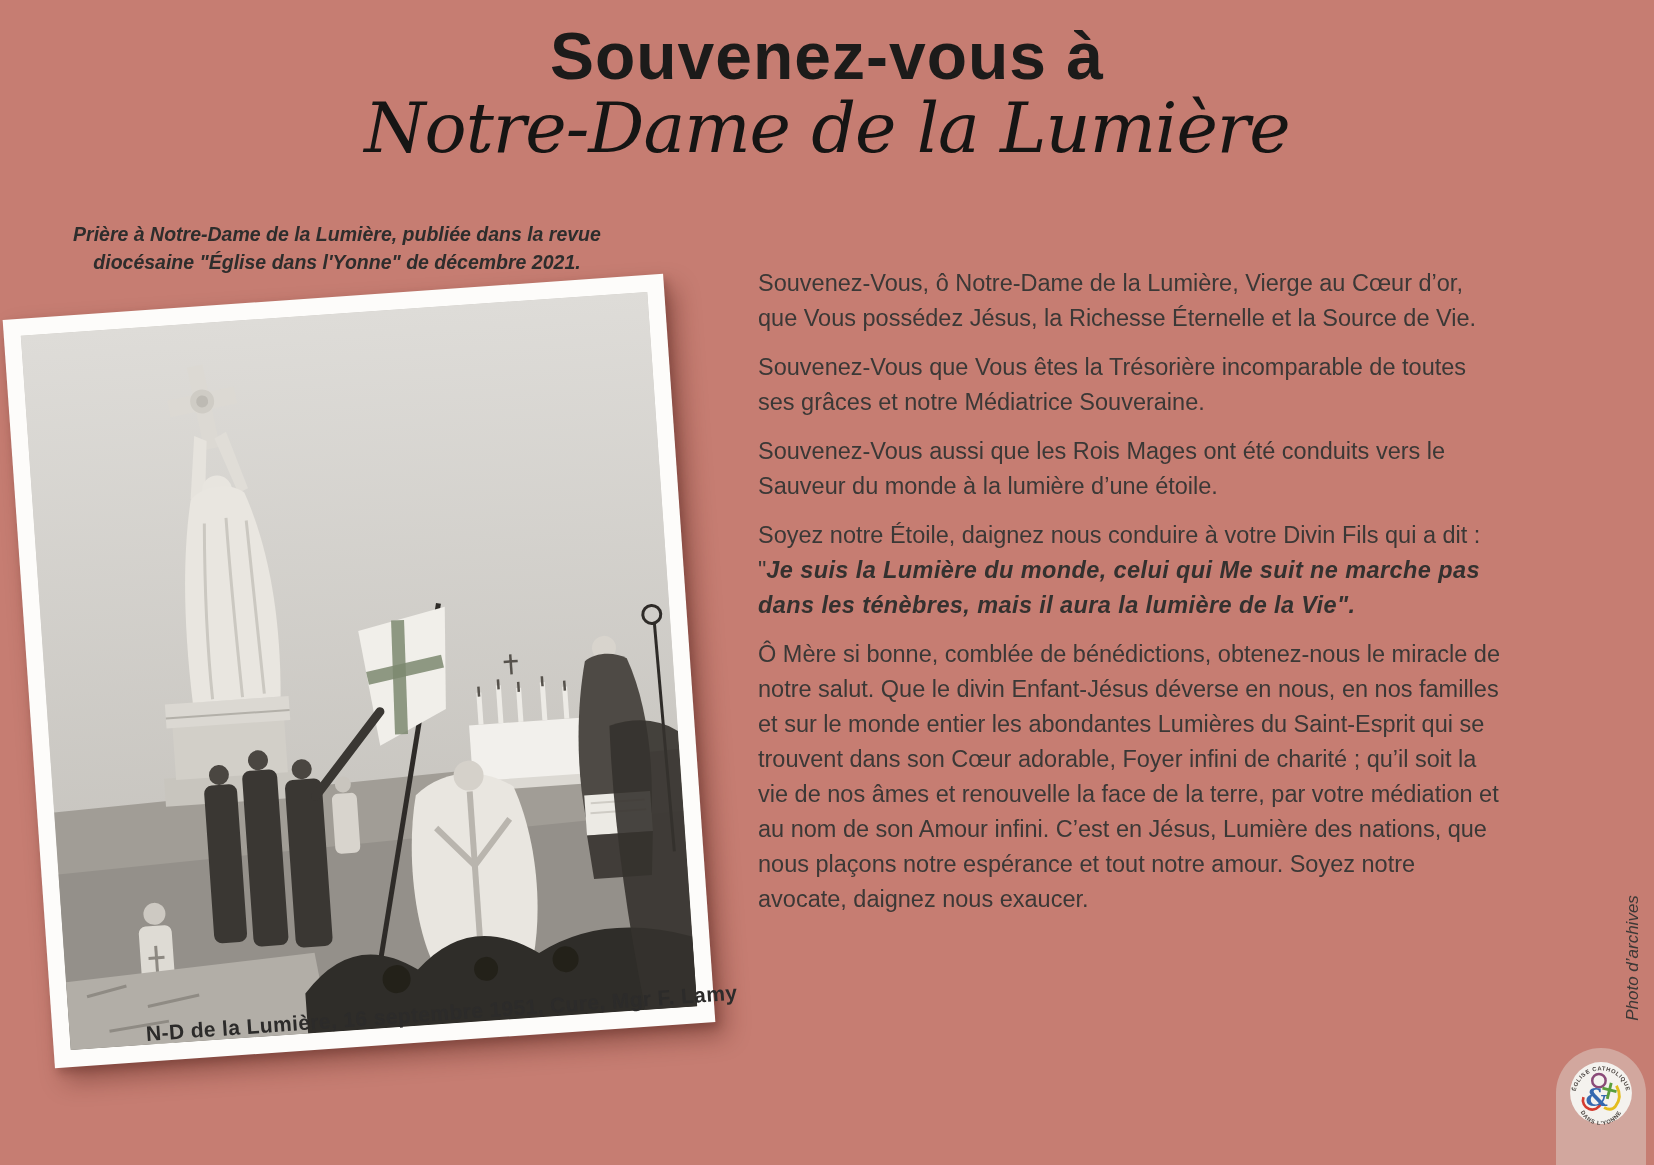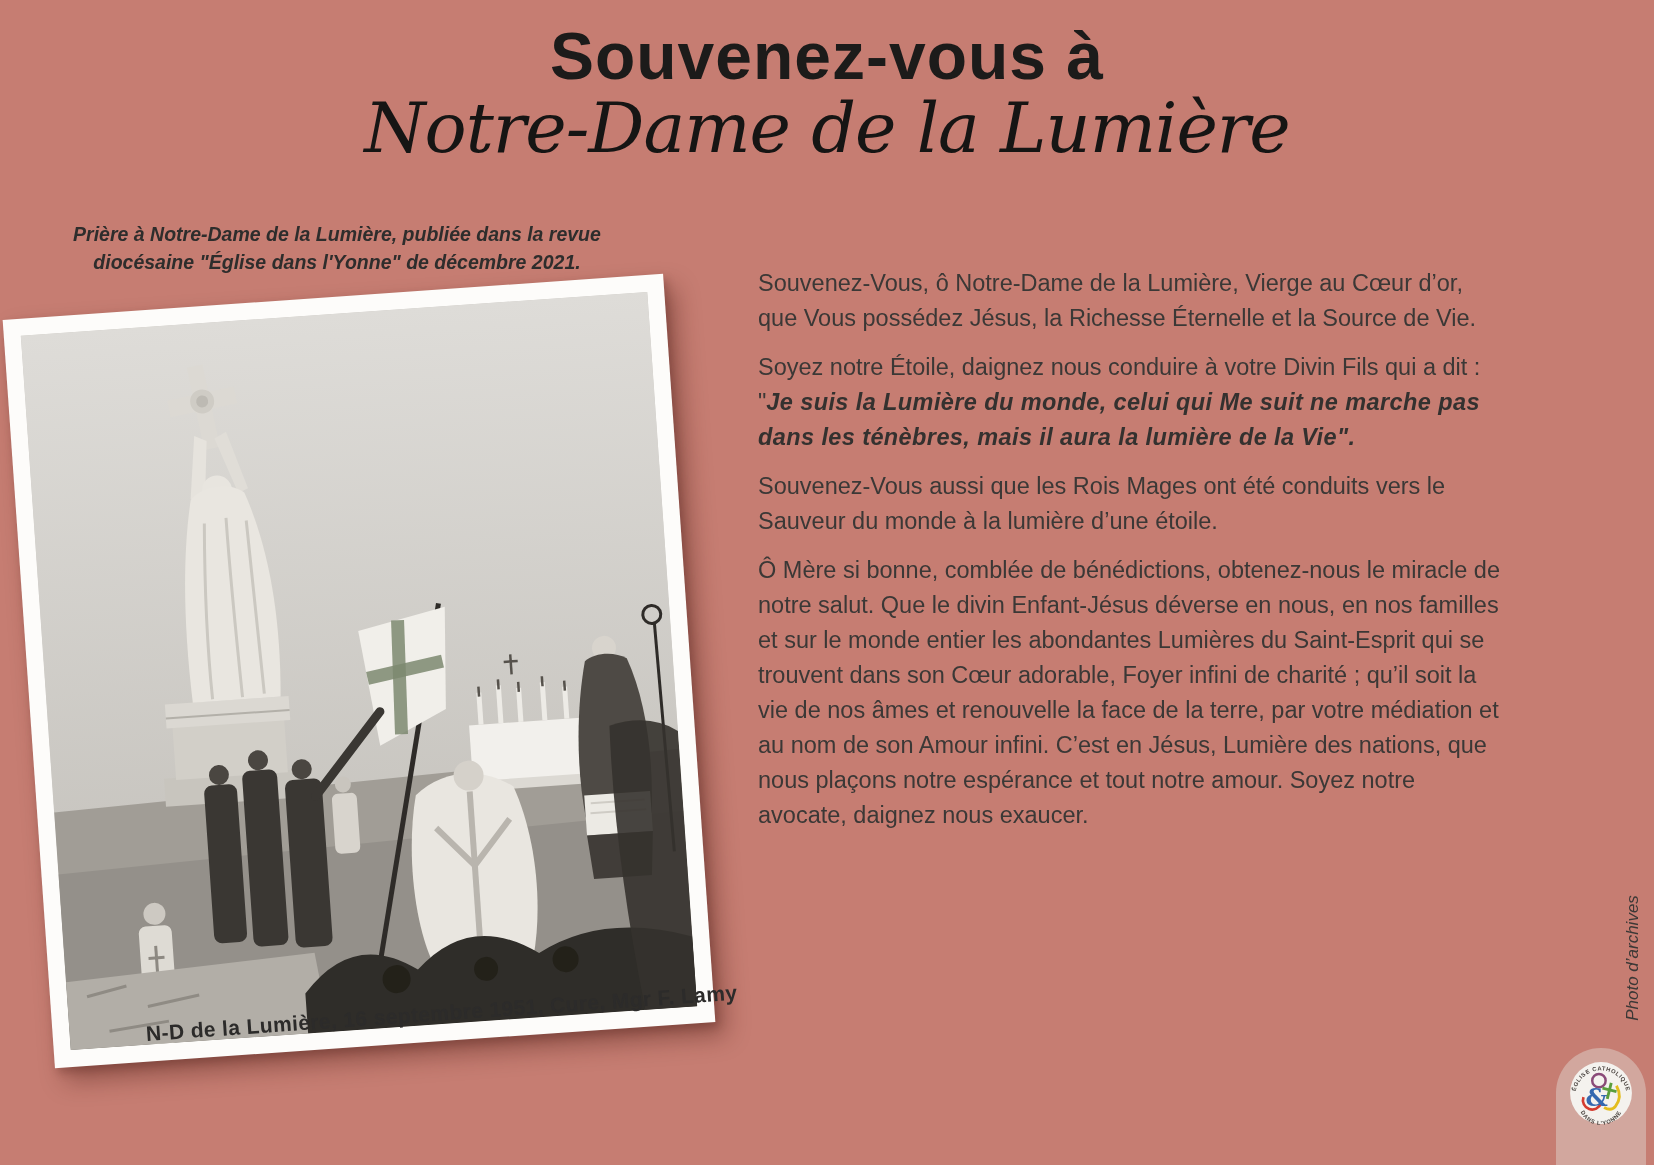--- a/index.html
+++ b/index.html
@@ -201,22 +201,23 @@
     <circle cx="330" cy="668" r="14" fill="#232119"></circle>
     <circle cx="420" cy="664" r="12" fill="#232119"></circle>
     <circle cx="500" cy="660" r="13" fill="#232119"></circle>
   </svg>
 </figure>
 
 <div class="photo-caption">N-D de la Lumière, 16 septembre 1951, Cure, Mgr F. Lamy</div>
 
 <main class="prayer">
   <p>Souvenez-Vous, ô Notre-Dame de la Lumière, Vierge au Cœur d’or, que Vous possédez Jésus, la Richesse Éternelle et la Source de Vie.</p>
+  <p>Souvenez-Vous que Vous êtes la Trésorière incomparable de toutes ses grâces et notre Médiatrice Souveraine.</p>
+  <p>Souvenez-Vous aussi que les Rois Mages ont été conduits vers le Sauveur du monde à la lumière d’une étoile.</p>
   <p><span>Soyez notre Étoile, daignez nous conduire à votre Divin Fils qui a dit : "</span><span class="quote">Je suis la Lumière du monde, celui qui Me suit ne marche pas dans les ténèbres, mais il aura la lumière de la Vie</span><span class="quote">".</span></p>
-  <p>Souvenez-Vous aussi que les Rois Mages ont été conduits vers le Sauveur du monde à la lumière d’une étoile.</p>
   <p>Ô Mère si bonne, comblée de bénédictions, obtenez-nous le miracle de notre salut. Que le divin Enfant-Jésus déverse en nous, en nos familles et sur le monde entier les abondantes Lumières du Saint-Esprit qui se trouvent dans son Cœur adorable, Foyer infini de charité ; qu’il soit la vie de nos âmes et renouvelle la face de la terre, par votre médiation et au nom de son Amour infini. C’est en Jésus, Lumière des nations, que nous plaçons notre espérance et tout notre amour. Soyez notre avocate, daignez nous exaucer.</p>
 </main>
 
 <div class="photo-credit">Photo d’archives</div>
 
 <div class="logo-arch">
   <svg width="66" height="66" viewBox="0 0 64 64" aria-hidden="true">
     <defs>
       <path id="arcTop" d="M 7 35 A 25 25 0 0 1 57 35"></path>
       <path id="arcBottom" d="M 10 41 A 22 22 0 0 0 54 41"></path>

